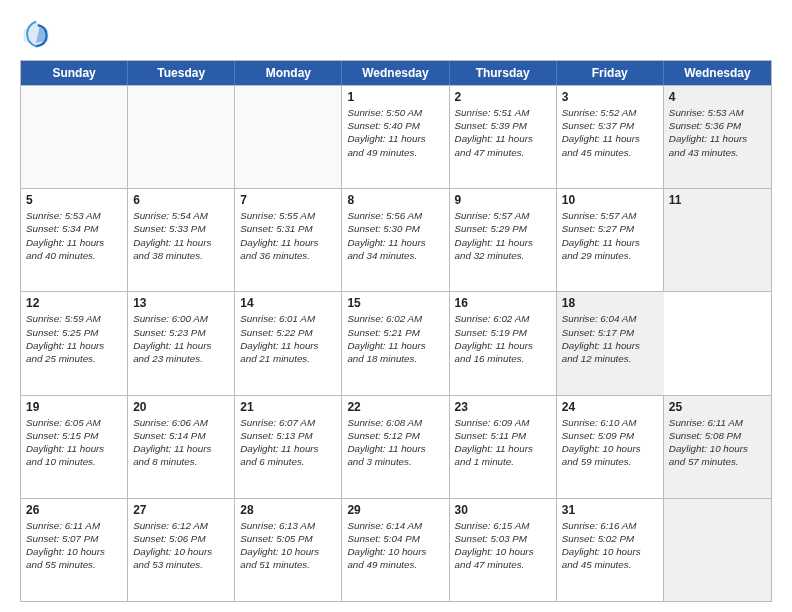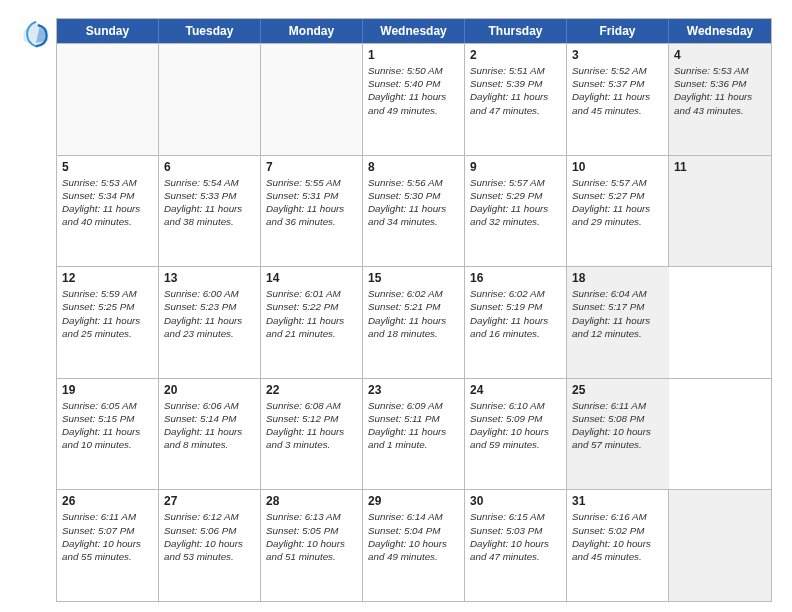--- a/index.html
+++ b/index.html
@@ -8,21 +8,21 @@
       height: 612px;
       font-family: Arial, sans-serif;
       background: #fff;
       overflow: hidden;
     }
     .page {
       width: 792px;
       height: 612px;
       padding: 18px 20px 10px 20px;
       display: flex;
-      flex-direction: row;
+      flex-direction: column;
     }
     .header {
       display: flex;
       justify-content: space-between;
       align-items: flex-start;
       margin-bottom: 10px;
     }
     .logo {
       display: flex;
       align-items: center;
@@ -282,20 +282,27 @@
 and 10 minutes.</div>
           </div>
           <div class="cal-cell">
             <span class="day-num">20</span>
             <div class="cell-text">Sunrise: 6:06 AM
 Sunset: 5:14 PM
 Daylight: 11 hours
 and 8 minutes.</div>
           </div>
           <div class="cal-cell">
+            <span class="day-num">21</span>
+            <div class="cell-text">Sunrise: 6:07 AM
+Sunset: 5:13 PM
+Daylight: 11 hours
+and 6 minutes.</div>
+          </div>
+          <div class="cal-cell">
             <span class="day-num">22</span>
             <div class="cell-text">Sunrise: 6:08 AM
 Sunset: 5:12 PM
 Daylight: 11 hours
 and 3 minutes.</div>
           </div>
           <div class="cal-cell">
             <span class="day-num">23</span>
             <div class="cell-text">Sunrise: 6:09 AM
 Sunset: 5:11 PM

